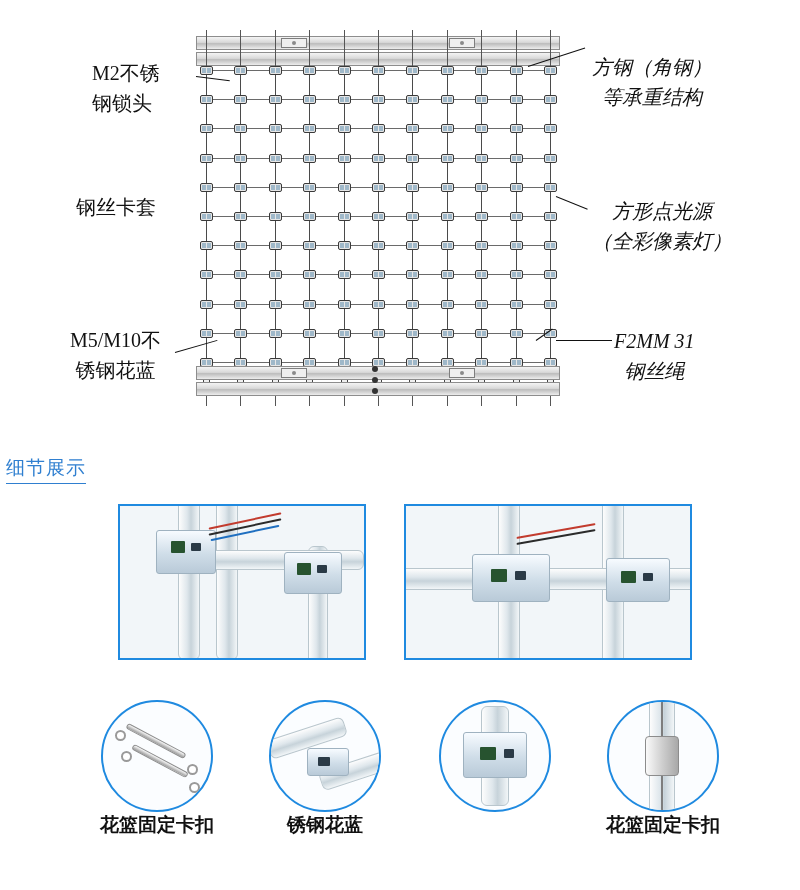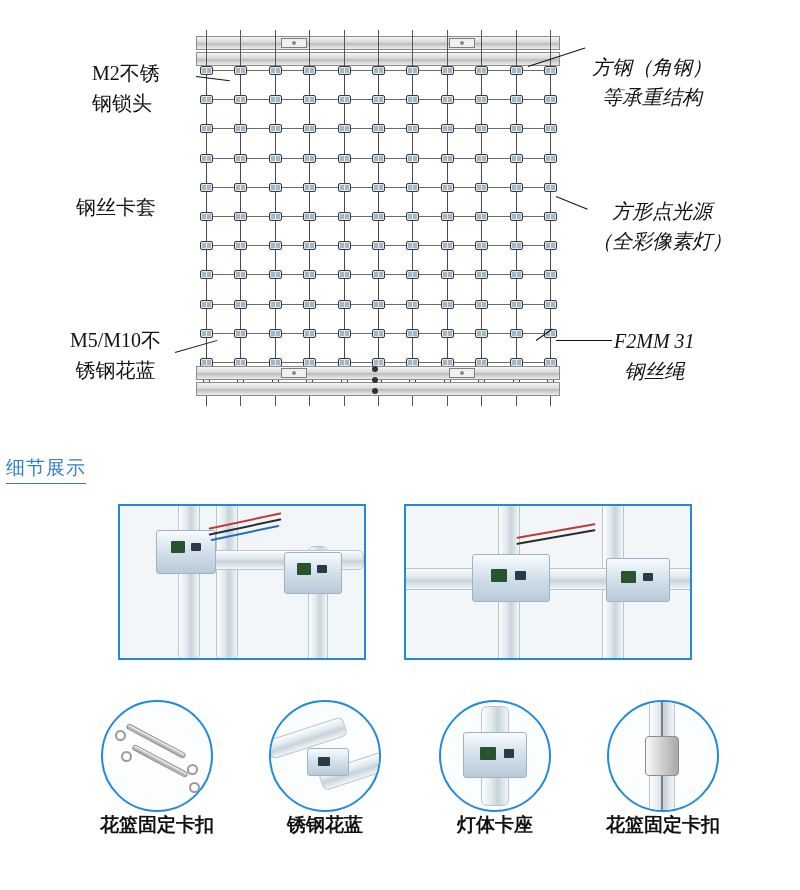--- a/index.html
+++ b/index.html
@@ -400,21 +400,20 @@
   </div>
 
   <div class="icon-cell" style="left:410px;top:0;">
     <div class="circle">
       <div class="tube v" style="left:40px;top:4px;width:28px;height:100px;"></div>
       <div class="module" style="left:22px;top:30px;width:64px;height:46px;">
         <div class="chip g" style="left:16px;top:14px;width:16px;height:13px;"></div>
         <div class="chip" style="left:40px;top:16px;width:10px;height:9px;"></div>
       </div>
     </div>
-    <div class="icon-caption">灯体卡座</div>
   </div>
 
   <div class="icon-cell" style="left:578px;top:0;">
     <div class="circle">
       <div class="tube v" style="left:40px;top:-4px;width:26px;height:116px;"></div>
       <div class="turn-sm" style="left:36px;top:34px;width:34px;height:40px;border-radius:4px;background:linear-gradient(90deg,#fafafa,#cfcfcf 50%,#a8a8a8);"></div>
       <div style="position:absolute;left:52px;top:0;width:2px;height:34px;background:#7d7d7d;"></div>
       <div style="position:absolute;left:52px;top:74px;width:2px;height:34px;background:#7d7d7d;"></div>
     </div>
     <div class="icon-caption">花篮固定卡扣</div>

